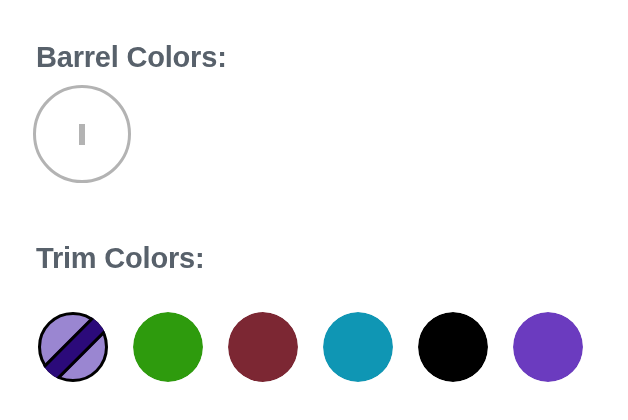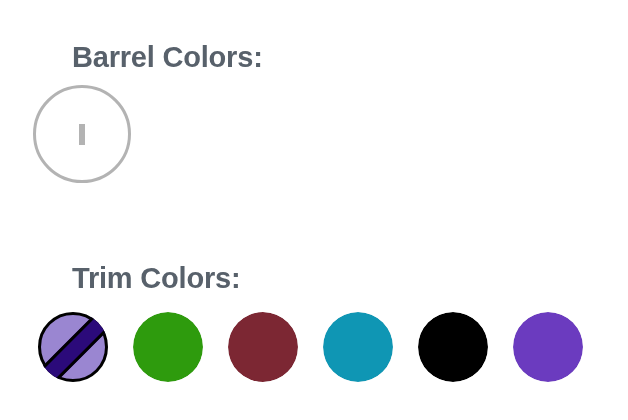--- a/index.html
+++ b/index.html
@@ -23,24 +23,23 @@
   
   .section-heading {
     position: absolute;
     font-size: 29px;
     font-weight: bold;
     color: #58616b;
     letter-spacing: -0.2px;
     line-height: 1;
     white-space: nowrap;
     user-select: none;
-    margin-left: 36px;
   }
   #barrel-heading { left: 36px; top: 19px; }
-  #trim-heading   { left: 36px; top: 240px; }
+  #trim-heading   { left: 36px; top: 220px; }
 
   
   .barrel-row {
     position: absolute;
     left: 33px;
     top: 85px;
     display: flex;
     flex-direction: row;
     align-items: center;
     gap: 26px;

